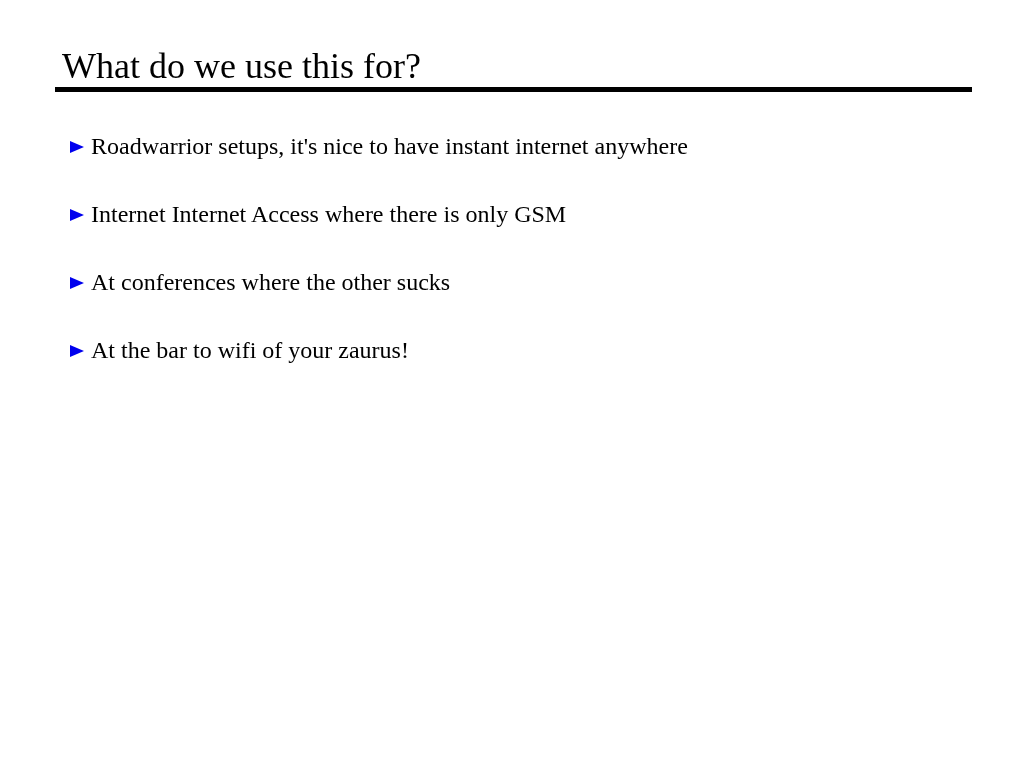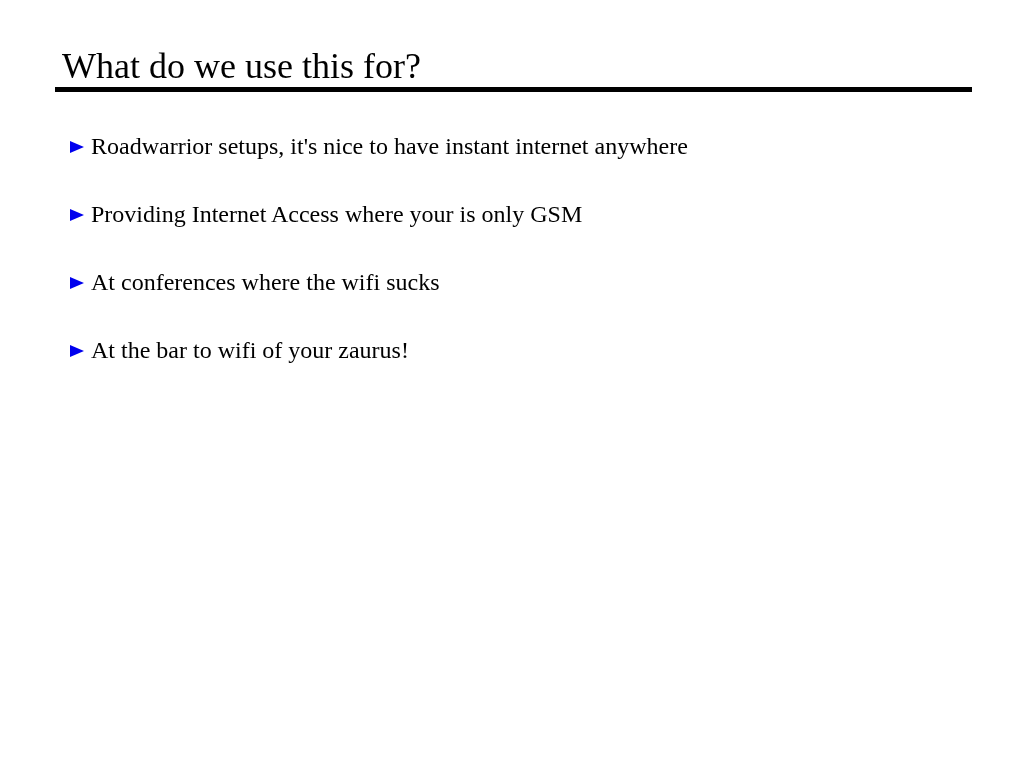--- a/index.html
+++ b/index.html
@@ -75,26 +75,26 @@
   <div class="bullet-list">
 
     <div class="bullet-row">
       <span class="tri-icon"></span>
       <span class="bullet-text">Roadwarrior setups, it's nice to have instant internet anywhere</span>
     </div>
 
 
     <div class="bullet-row">
       <span class="tri-icon"></span>
-      <span class="bullet-text">Providing Internet Access where your is only GSM</span>
+      <span class="bullet-text">Internet Internet Access where there is only GSM</span>
     </div>
 
     <div class="bullet-row">
       <span class="tri-icon"></span>
-      <span class="bullet-text">At conferences where the wifi sucks</span>
+      <span class="bullet-text">At conferences where the other sucks</span>
     </div>
 
     <div class="bullet-row">
       <span class="tri-icon"></span>
       <span class="bullet-text">At the bar to wifi of your zaurus!</span>
     </div>
 
   </div>
 </div>
 

